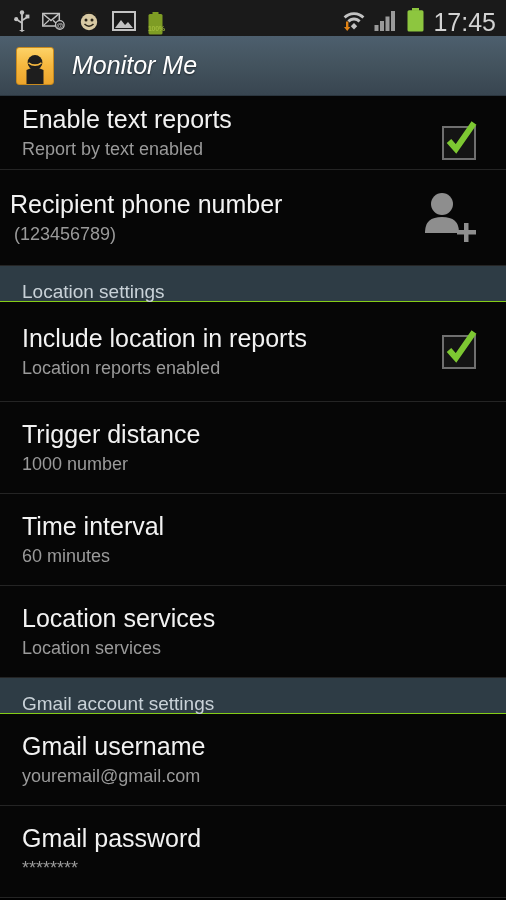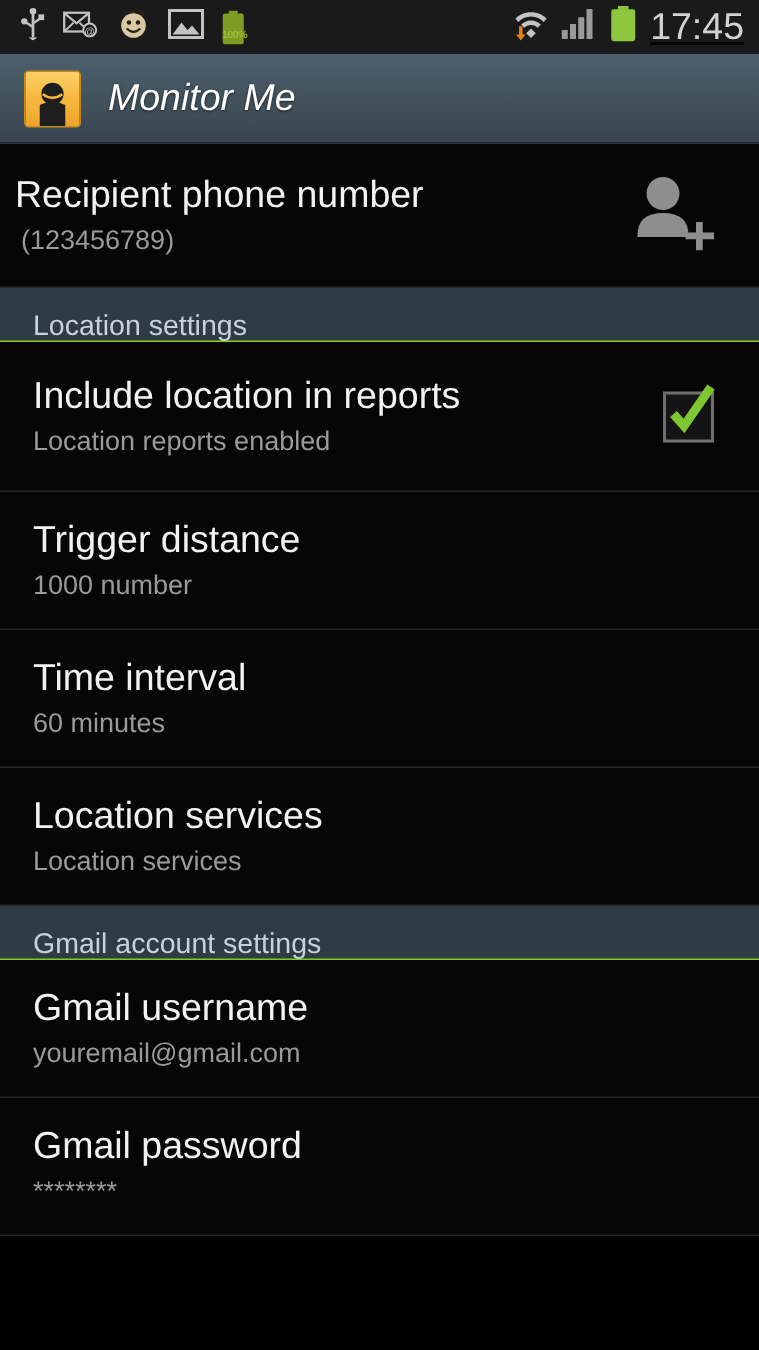--- a/index.html
+++ b/index.html
@@ -13,26 +13,25 @@
     overflow: hidden;
     font-family: "Liberation Sans", sans-serif;
     -webkit-font-smoothing: antialiased;
   }
 
   
   .status-bar {
     height: 36px;
     background: #1a1a1a;
     display: flex;
-    align-items: center;
+    align-items: flex-end;
     justify-content: space-between;
     padding: 0 10px 0 14px;
     box-sizing: border-box;
     position: relative;
-    text-decoration: underline;
   }
   .status-left, .status-right {
     display: flex;
     align-items: center;
   }
   .status-left > * { margin-right: 12px; }
   .status-right > * { margin-left: 7px; }
   .sb-icon { display: block; }
   .status-clock {
     color: #d2d2d2;
@@ -272,20 +271,33 @@
       <circle cx="17" cy="12.5" r="7.4" fill="#1e1e1e"></circle>
       <path d="M8.5 20 Q17 15.5 25.5 20 L25.5 34 L8.5 34 Z" fill="#1e1e1e"></path>
       <path d="M10.5 12.8 Q17 17.5 23.5 12.8" fill="none" stroke="#f6b83f" stroke-width="1.6"></path>
     </svg>
   </div>
   <div class="app-title">Monitor Me</div>
 </div>
 
 <div class="list">
 
+  <div class="row row-clipped">
+    <div class="row-text">
+      <div class="row-title">Enable text reports</div>
+      <div class="row-sub">Report by text enabled</div>
+    </div>
+    <div class="row-widget">
+      <div class="checkbox">
+        <svg width="42" height="42" viewBox="0 0 42 42">
+          <path d="M9 22 L16 30 L34 4" fill="none" stroke="#7dc832" stroke-width="6" stroke-linecap="butt" stroke-linejoin="miter"></path>
+        </svg>
+      </div>
+    </div>
+  </div>
 
   <div class="row row-h96">
     <div class="row-text">
       <div class="row-title">Recipient phone number</div>
       <div class="row-sub indent">(123456789)</div>
     </div>
     <div class="row-widget add-contact">
       <span>
         <svg width="60" height="52" viewBox="0 0 60 52">
           <circle cx="22" cy="14" r="11" fill="#8e8e8e"></circle>

